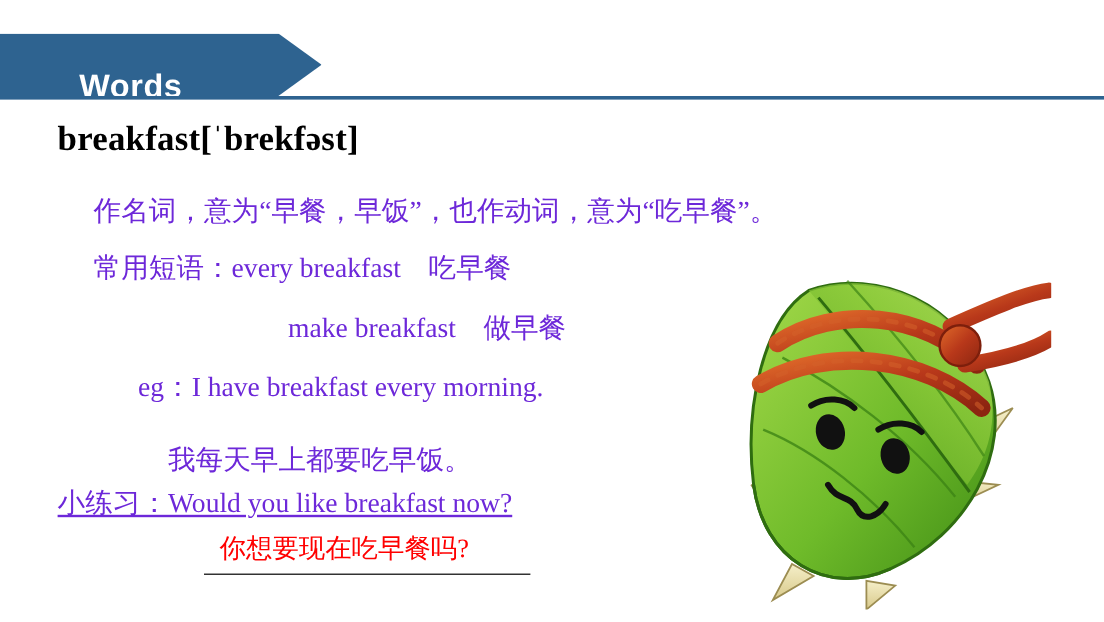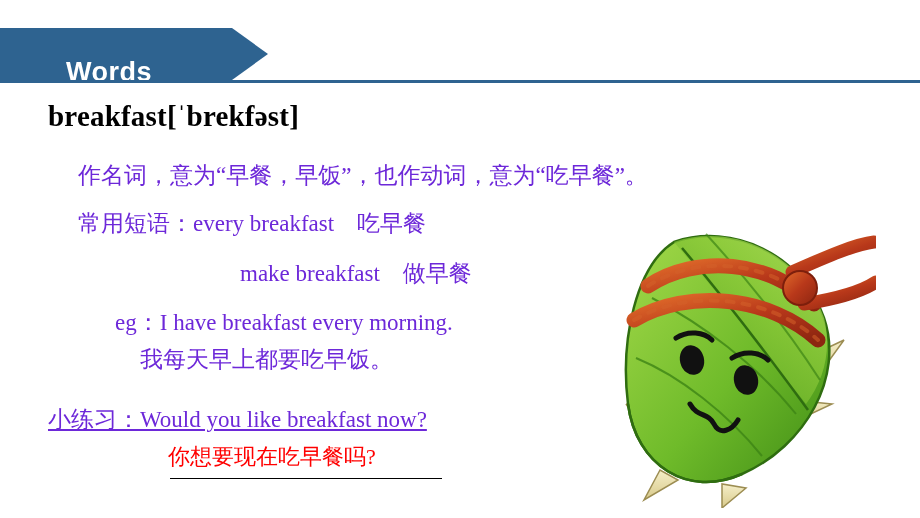--- a/index.html
+++ b/index.html
@@ -79,31 +79,31 @@
     font-size: 23px;
   }
   .l-eg {
     left: 78px;
     top: 307px;
     font-size: 23px;
     margin-left: 37px;
   }
   .l-eg-cn {
     left: 140px;
-    top: 344px;
+    top: 368px;
     font-size: 23px;
   }
   .l-practice {
     left: 48px;
     top: 404px;
     font-size: 23px;
     text-decoration: underline;
   }
   .l-answer {
-    left: 168px;
+    left: 183px;
     top: 442px;
     font-size: 22px;
     color: #ff0000;
   }
   .answer-underline {
     position: absolute;
     left: 170px;
     top: 478px;
     width: 272px;
     height: 1px;

